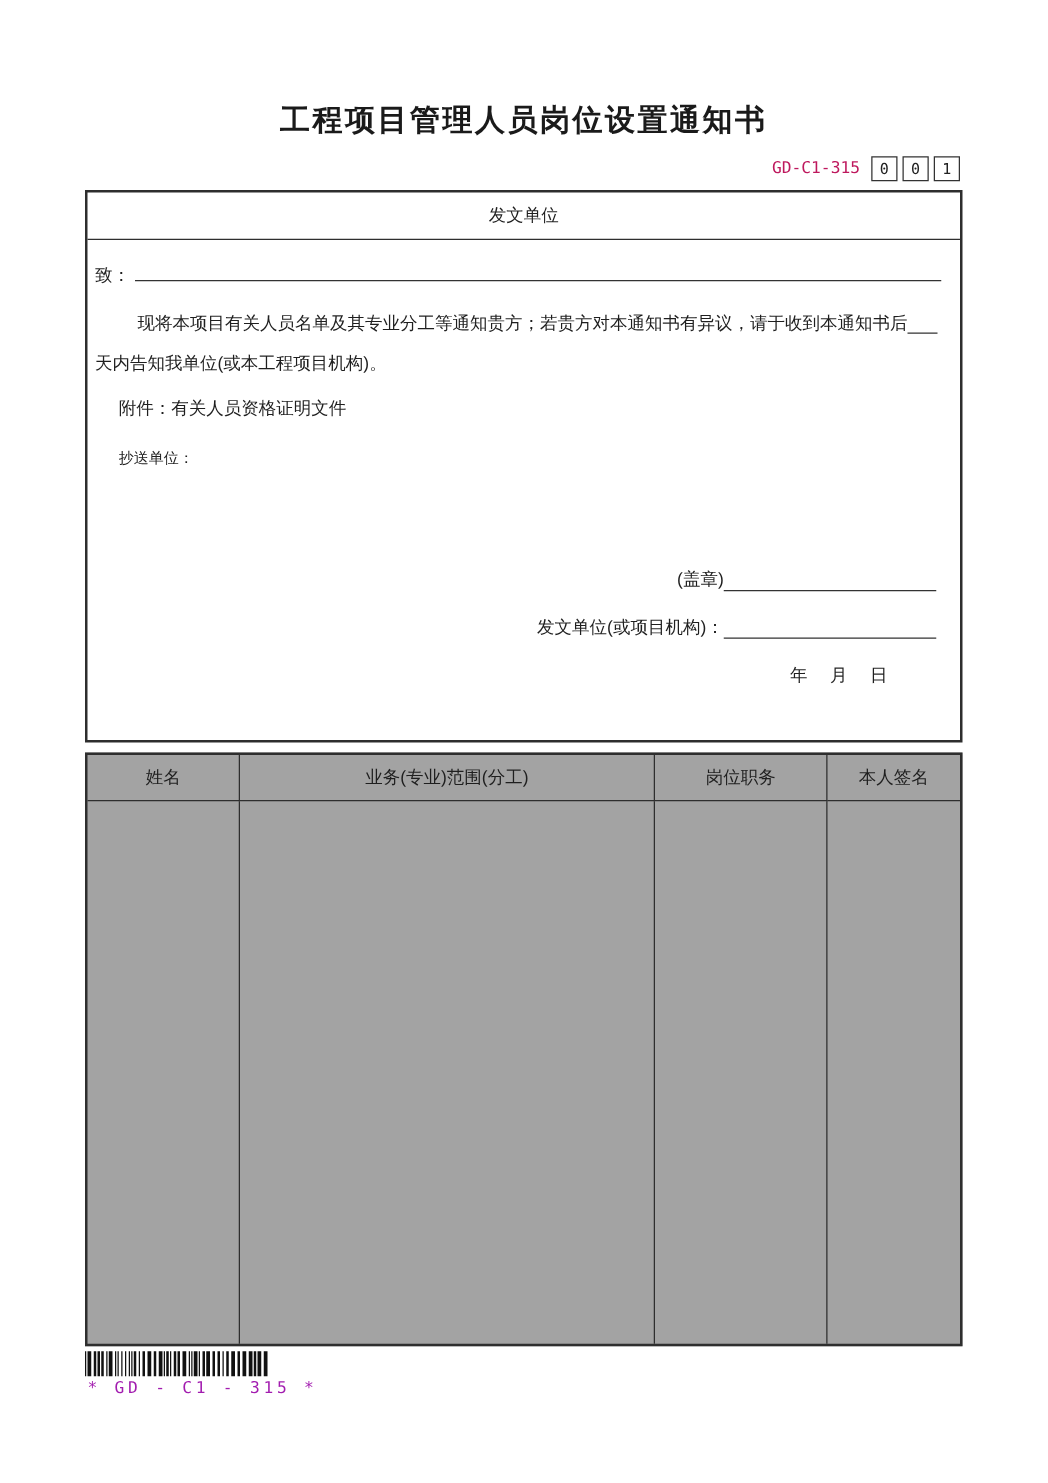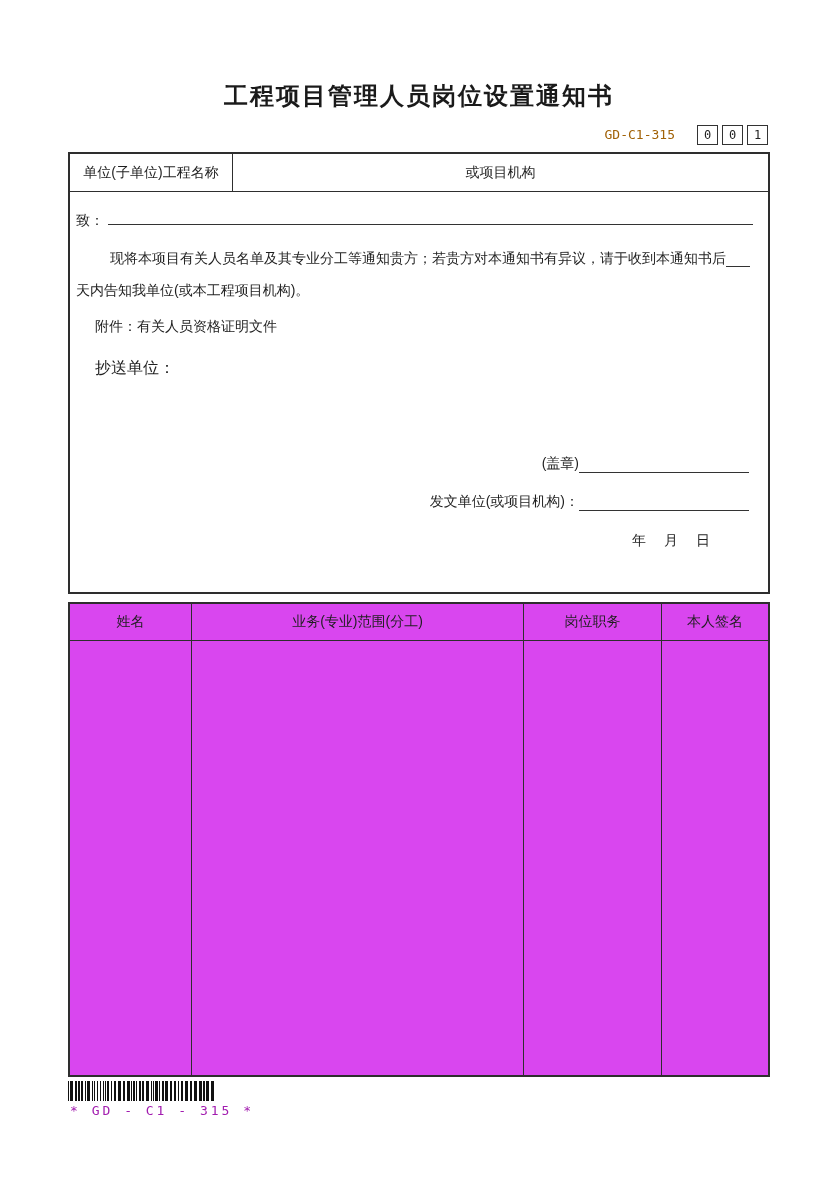--- a/index.html
+++ b/index.html
@@ -35,22 +35,22 @@
     position: absolute;
     top: 124px;
     right: 70px;
     display: flex;
     align-items: center;
     height: 21px;
   }
   .code-label {
     font-family: "DejaVu Sans Mono", "Liberation Mono", monospace;
     font-size: 13px;
-    color: #a16207;
-    margin-right: 18px;
+    color: #be185d;
+    margin-right: 5px;
   }
   .code-box {
     width: 21px;
     height: 20px;
     border: 1px solid #333;
     margin-left: 4px;
     display: flex;
     align-items: center;
     justify-content: center;
     font-family: "DejaVu Sans Mono", "Liberation Mono", monospace;
@@ -130,21 +130,21 @@
   .attach-line {
     position: absolute;
     left: 25px;
     top: 164px;
     font-size: 14px;
   }
   .cc-line {
     position: absolute;
     left: 25px;
     top: 204px;
-    font-size: 16px;
+    font-size: 12px;
   }
 
   .issuer-block {
     position: absolute;
     right: 19px;
     top: 302px;
     width: 420px;
     font-size: 14px;
   }
   .issuer-row {
@@ -169,21 +169,21 @@
   .roster {
     position: absolute;
     left: 68px;
     top: 602px;
     width: 702px;
     height: 475px;
     border: 2px solid #2e2e2e;
     display: grid;
     grid-template-columns: 122px 332px 138px 1fr;
     grid-template-rows: 37px 1fr;
-    background: #d946ef;
+    background: #a3a3a3;
   }
   .roster .cell {
     border-right: 1px solid #2e2e2e;
     border-bottom: 1px solid #2e2e2e;
     display: flex;
     align-items: center;
     justify-content: center;
     font-size: 14px;
   }
   .roster .cell.last-col { border-right: none; }
@@ -230,22 +230,21 @@
   <div class="code-row">
     <span class="code-label">GD-C1-315</span>
     <span class="code-box">0</span>
     <span class="code-box">0</span>
     <span class="code-box">1</span>
   </div>
 
   <div class="upper-box">
 
     <div class="info-row">
-      <div class="info-label">单位(子单位)工程名称</div>
-      <div class="info-value">或项目机构</div>
+      <div class="info-value">发文单位</div>
     </div>
 
     <div class="to-line"><span>致：</span><span class="blank blank-to"></span></div>
 
     <div class="body-line1">现将本项目有关人员名单及其专业分工等通知贵方；若贵方对本通知书有异议，请于收到本通知书后</div>
     <div class="blank-days"></div>
     <div class="body-line2">天内告知我单位(或本工程项目机构)。</div>
 
     <div class="attach-line">附件：有关人员资格证明文件</div>
     <div class="cc-line">抄送单位：</div>

